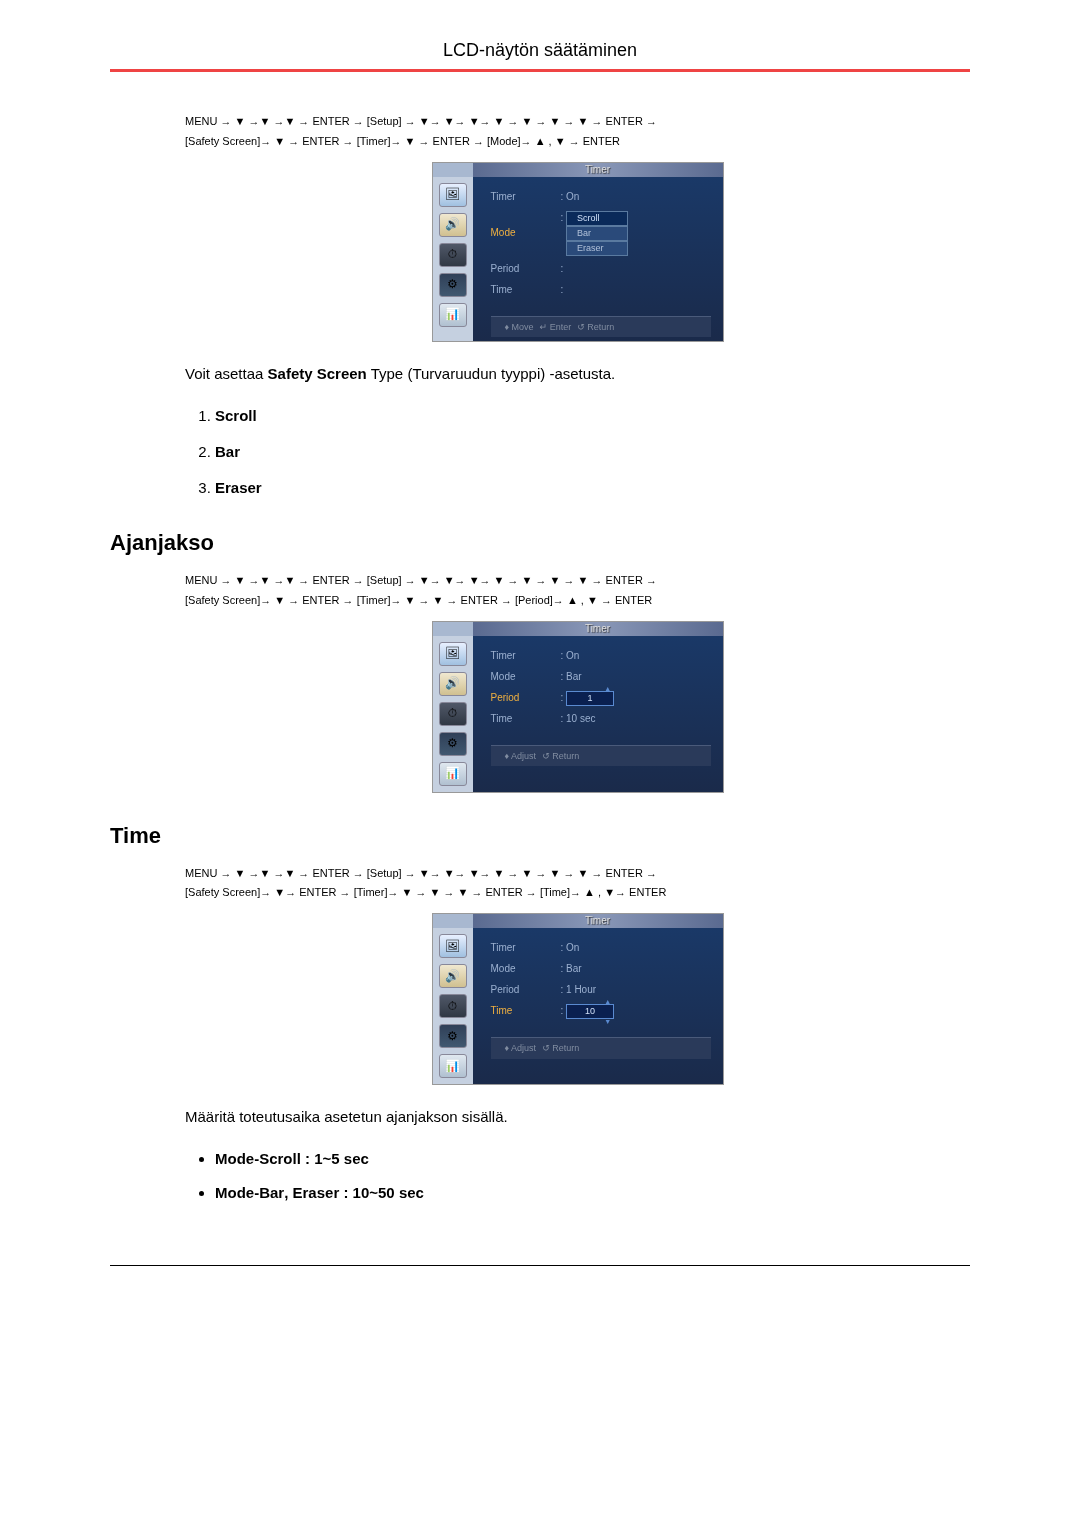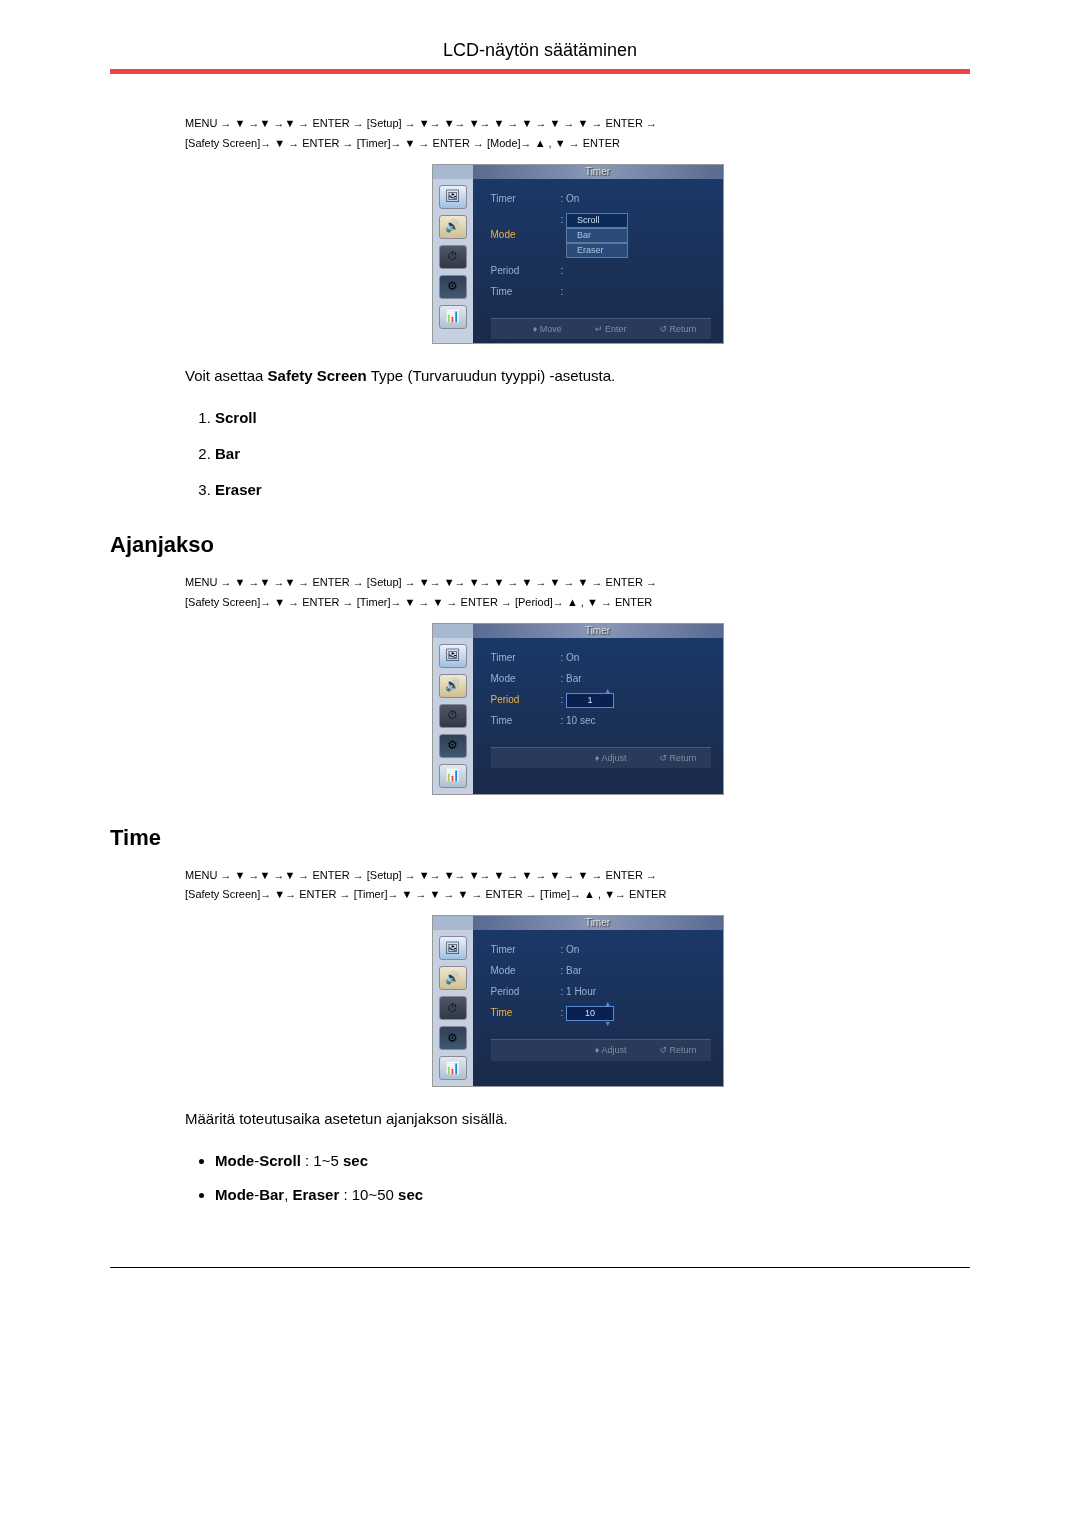--- a/index.html
+++ b/index.html
@@ -12,21 +12,21 @@
     .page {
       width: 1080px;
       margin: 0 auto;
       padding: 40px 110px;
       box-sizing: border-box;
     }
     .page-header {
       text-align: center;
       font-size: 18px;
       padding-bottom: 8px;
-      border-bottom: 5px solid #ef4444;
+      border-bottom: 3px solid #ef4444;
       margin-bottom: 40px;
     }
     .section-title {
       font-size: 22px;
       font-weight: bold;
       margin: 30px 0 15px 0;
     }
     .content-block {
       margin-left: 75px;
       font-size: 15px;
@@ -164,22 +164,22 @@
       position: absolute;
       right: 2px;
       bottom: -10px;
       font-size: 7px;
       color: #5a8ad0;
     }
     .osd-footer {
       background: #2a3a5a;
       border-top: 1px solid #4a5a7a;
       display: flex;
-      justify-content: flex-end;
-      gap: 33px;
+      justify-content: flex-start;
+      gap: 6px;
       padding: 3px 14px;
       font-size: 9px;
       color: #808ca0;
       margin-top: 18px;
     }
     .osd-footer span {
       display: inline-flex;
       align-items: center;
       gap: 3px;
     }
@@ -199,20 +199,21 @@
       font-weight: bold;
     }
     ul.bullet-list {
       margin: 10px 0;
       padding-left: 30px;
       list-style-type: disc;
     }
     ul.bullet-list li {
       margin-bottom: 10px;
       font-size: 15px;
+      font-weight: bold;
     }
     .page-footer-line {
       border-top: 1px solid #000;
       height: 1px;
       margin-top: 60px;
     }
   </style>
 </head>
 <body>
 

